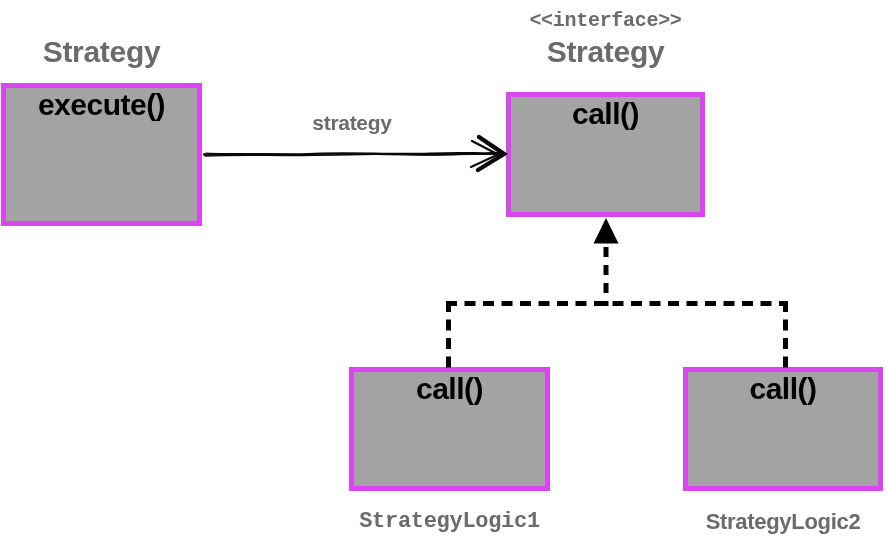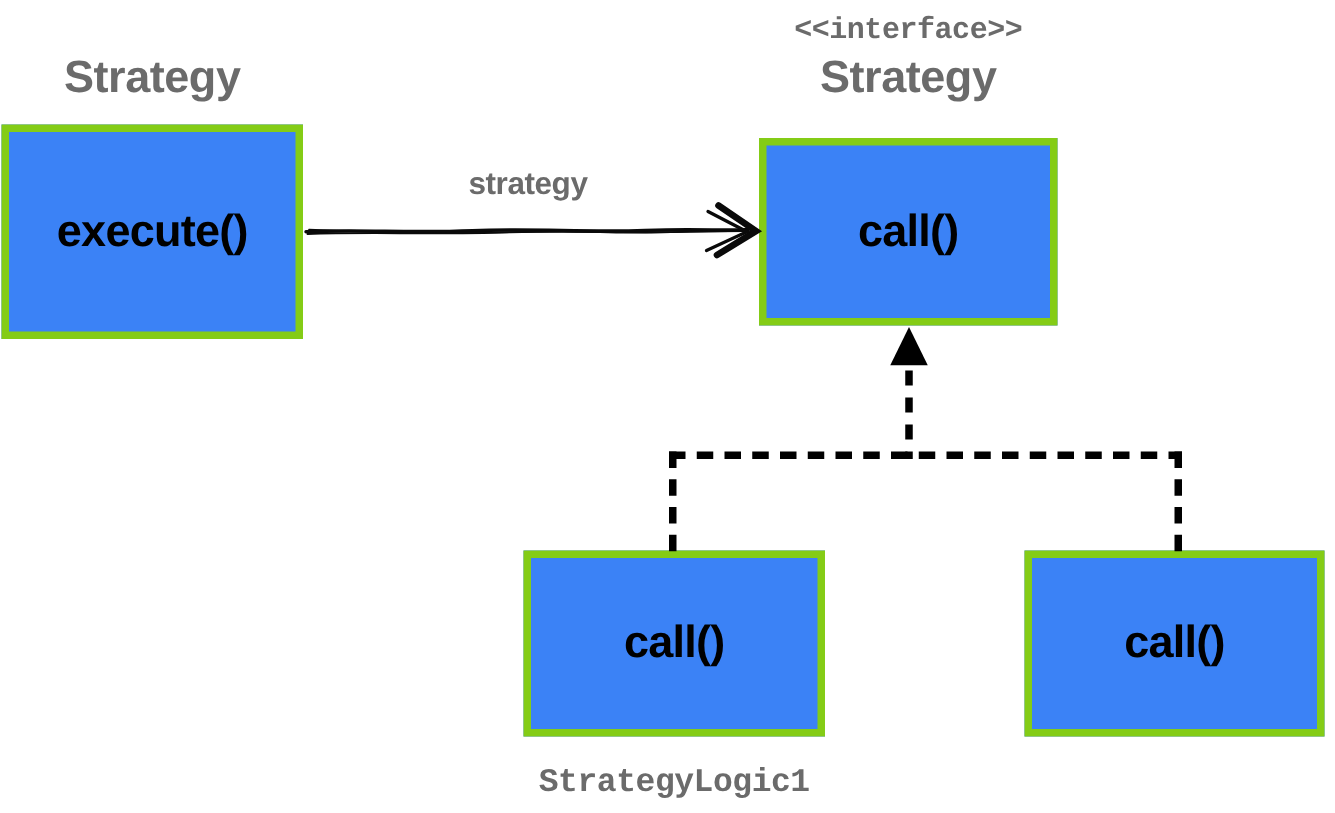--- a/index.html
+++ b/index.html
@@ -23,24 +23,24 @@
     letter-spacing: -0.3px;
     white-space: nowrap;
   }
   .heading.big   { font-size: 30px; line-height: 32px; }
   .heading.small { font-size: 20px; line-height: 22px; font-family: Liberation Mono, monospace; }
   .heading.mid   { font-size: 21px; line-height: 23px; }
   .heading.impl  { font-size: 22px; line-height: 26px; }
   .uml-box {
     position: absolute;
     box-sizing: border-box;
-    border: 5px solid #84cc16;
-    background: #3b82f6;
+    border: 5px solid #d946ef;
+    background: #a3a3a3;
     display: flex;
-    align-items: center;
+    align-items: flex-start;
     justify-content: center;
   }
   .uml-box .method {
     color: #000000;
     font-size: 30px;
     font-weight: bold;
     letter-spacing: -0.5px;
     white-space: nowrap;
   }
   svg.connectors {
@@ -73,20 +73,21 @@
   </div>
 
   <div class="uml-box" style="left:349px; top:367px; width:201px; height:124px;">
     <span class="method">call()</span>
   </div>
   <div class="heading impl" style="left:349px; top:509px; width:201px;font-family:Liberation Mono, monospace;">StrategyLogic1</div>
 
   <div class="uml-box" style="left:683px; top:367px; width:200px; height:124px;">
     <span class="method">call()</span>
   </div>
+  <div class="heading impl" style="left:683px; top:509px; width:200px;">StrategyLogic2</div>
 
   <svg class="connectors" viewBox="0 0 890 542">
 
     <g stroke="#0a0a0a" fill="none" stroke-linecap="round">
       <path d="M204,154.5 C 240,153 275,155.5 315,153.8 S 390,155 430,153.6 S 480,154.2 499,153" stroke-width="2.3"></path>
       <path d="M205,156 C 245,154.5 290,156.5 340,154.8 S 420,155.8 460,154.4 L 497,154" stroke-width="1.3"></path>
       <path d="M206,153 C 236,154.6 268,153.2 300,154.6 S 360,153.4 400,154.8 S 462,153.6 495,154.2" stroke-width="1.1"></path>
 
       <g>
         <path d="M479,137 L504,154 L478,170" stroke-width="4.4"></path>

